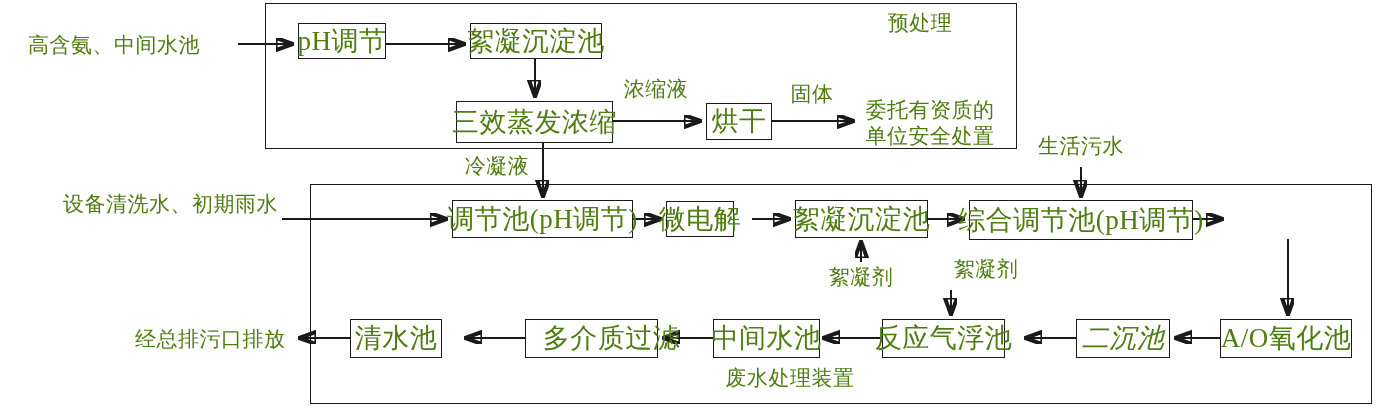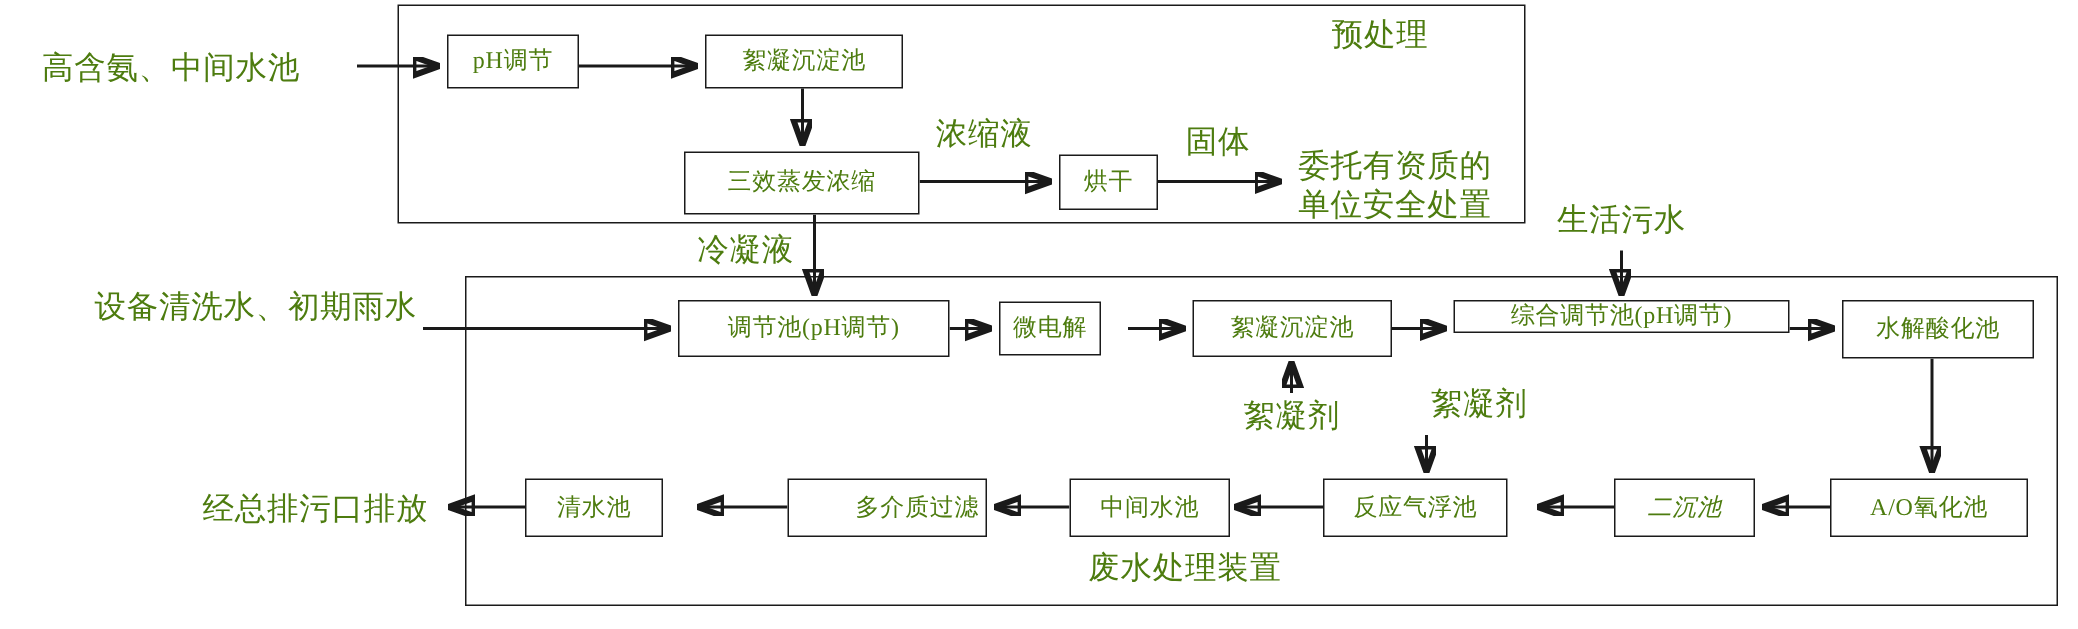--- a/index.html
+++ b/index.html
@@ -18,21 +18,21 @@
   }
   .box {
     position: absolute;
     box-sizing: border-box;
     border: 1.6px solid #1a1a1a;
     background: #ffffff;
     display: flex;
     align-items: center;
     justify-content: center;
     white-space: nowrap;
-    font-size: 16px;
+    font-size: 27px;
     line-height: 1;
     letter-spacing: 0.5px;
   }
   .container-box {
     position: absolute;
     box-sizing: border-box;
     border: 1.8px solid #1a1a1a;
     background: transparent;
   }
   .lbl {
@@ -154,25 +154,22 @@
 
   <div class="box" style="left:452px; top:200px; width:181px; height:38px;">
     <span>调节池(pH调节)</span>
   </div>
   <div class="box" style="left:666px; top:201px; width:68px; height:36px;">
     <span>微电解</span>
   </div>
   <div class="box" style="left:795px; top:200px; width:133px; height:38px;">
     <span>絮凝沉淀池</span>
   </div>
-  <div class="box" style="left:969px; top:200px; width:224px; height:22px;">
+  <div class="box" style="left:969px; top:200px; width:224px; height:40px;">
     <span>综合调节池(pH调节)</span>
-  </div>
-  <div class="box" style="left:1228px; top:200px; width:128px; height:39px;">
-    <span>水解酸化池</span>
   </div>
 
   <div class="box" style="left:350px; top:319px; width:92px; height:39px;">
     <span>清水池</span>
   </div>
   <div class="box" style="left:525px; top:319px; width:133px; height:39px;padding-left:40px;">
     <span>多介质过滤</span>
   </div>
   <div class="box" style="left:713px; top:319px; width:107px; height:39px;">
     <span>中间水池</span>

